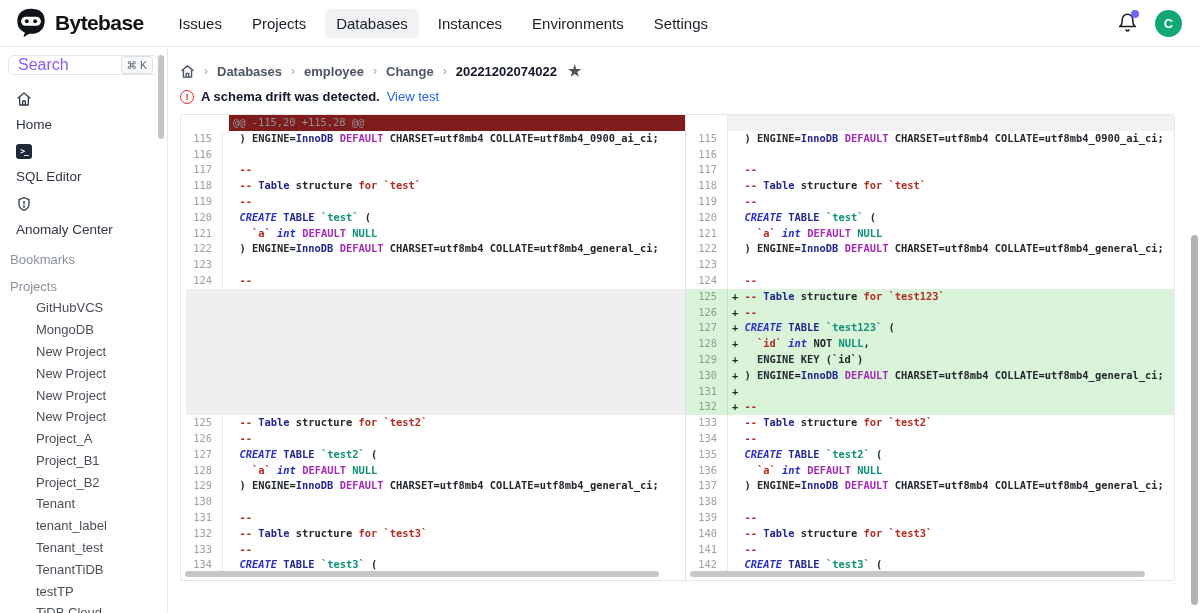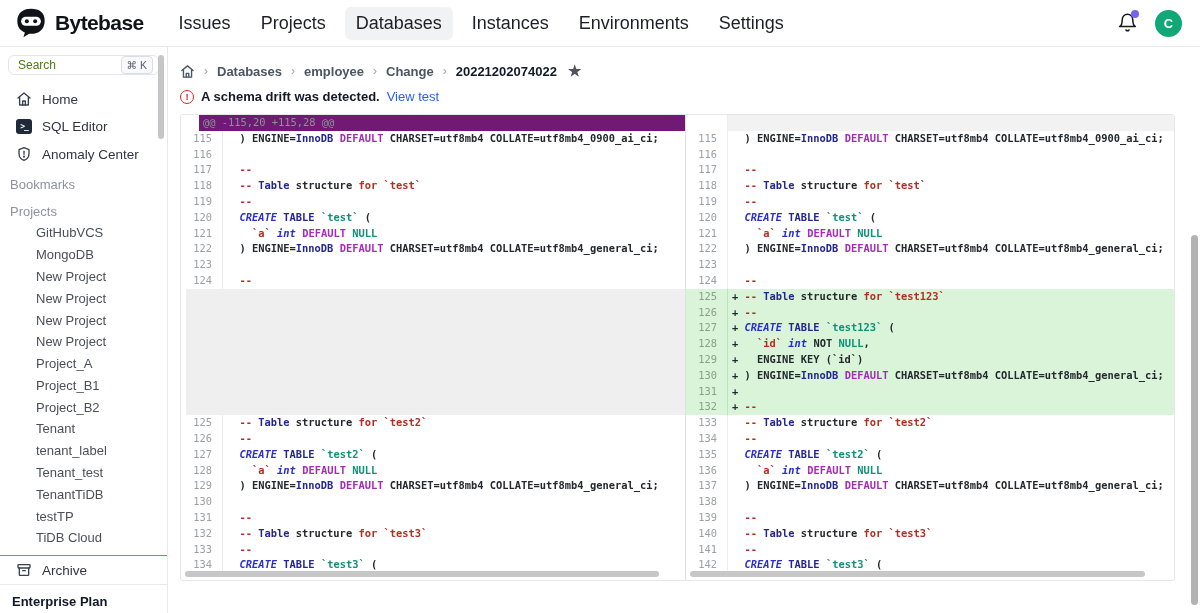--- a/index.html
+++ b/index.html
@@ -5,35 +5,35 @@
   * { box-sizing: border-box; }
   html,body { margin:0; padding:0; }
   body {
     width:1200px; height:613px; overflow:hidden; position:relative;
     font-family:"Liberation Sans", sans-serif; color:#1f2937; background:#fff;
   }
   
   .topbar { height:47px; border-bottom:1px solid #e7e9ec; display:flex; align-items:center; padding:0 18px 0 14px; }
   .brand { display:flex; align-items:center; gap:7px; cursor:pointer; }
   .brand-text { font-size:21px; font-weight:800; letter-spacing:-0.6px; color:#101418; }
-  .nav { display:flex; gap:8px; margin-left:24px; font-size:18px; color:#1b1f27; align-items:center; }
+  .nav { display:flex; gap:8px; margin-left:24px; font-size:15px; color:#1b1f27; align-items:center; }
   .nav-item { padding:6px 11px; border-radius:6px; cursor:pointer; white-space:nowrap; }
   .nav-item.active { background:#f1f2f4; }
   .top-right { margin-left:auto; display:flex; align-items:center; gap:16px; }
   .bell-wrap { position:relative; width:22px; height:22px; cursor:pointer; }
   .bell-dot { position:absolute; top:-2px; right:0px; width:8px; height:8px; border-radius:50%; background:#7166f0; }
   .avatar { width:27px; height:27px; border-radius:50%; background:#12a876; color:#fff; font-size:13px; font-weight:700;
             display:flex; align-items:center; justify-content:center; cursor:pointer; }
   
   .layout { display:flex; height:568px; }
   .sidebar { width:168px; border-right:1px solid #e7e9ec; position:relative; display:flex; flex-direction:column; padding-top:8px; flex:0 0 168px; }
   .search-box { margin:0 8px 10px 8px; height:27px; border:1px solid #e3e5e9; border-radius:6px; display:flex; align-items:center; padding:0 5px 0 9px; cursor:text; background:#fff; }
-  .search-ph { color:#4d7c0f; font-size:12px; flex:1; }
+  .search-ph { color:#8b5cf6; font-size:16px; flex:1; }
   .kbd { font-size:10.5px; color:#596070; border:1px solid #dbdee3; background:#f8f9fa; border-radius:4px; padding:2px 5px; white-space:nowrap; }
-  .snav-item { display:flex; align-items:flex-end; gap:10px; padding:6px 10px 6px 16px; font-size:13.5px; color:#2f3640; cursor:pointer; }
+  .snav-item { display:flex; align-items:flex-start; gap:10px; padding:6px 10px 6px 16px; font-size:13.5px; color:#2f3640; cursor:pointer;flex-direction:column; }
   .section-label { padding:9px 10px 3px 10px; font-size:13px; color:#8d939d; }
   .proj-item { padding:3.4px 10px 3.4px 36px; font-size:13px; color:#4a5058; cursor:pointer; white-space:nowrap; }
   .archive-block { border-top:1px solid #22c55e; margin-top:6px; }
   .plan { border-top:1px solid #e7e9ec; font-weight:700; font-size:13px; color:#111827; padding:9px 12px 10px 12px; margin-top:auto; }
   .vside { position:absolute; right:3px; top:8px; width:6px; height:84px; background:#c6c6ca; border-radius:3px; }
   .term-icon { width:16px; height:15px; background:#1f2937; border-radius:3px; color:#fff; font-size:8px; font-weight:700;
                display:flex; align-items:center; justify-content:center; font-family:"DejaVu Sans Mono",monospace; letter-spacing:-1px; }
   
   .main { flex:1; position:relative; padding:15px 0 0 12px; }
   .breadcrumb { display:flex; align-items:center; gap:9px; font-size:13px; color:#4b5563; font-weight:600; }
@@ -53,21 +53,21 @@
   .diff { margin-top:10px; width:995px; height:467px; border:1px solid #e5e7eb; border-radius:3px; display:flex; position:relative; overflow:hidden; background:#fff; }
   .pane { position:relative; overflow:hidden; }
   .pane.left { width:504px; flex:0 0 504px; }
   .pane.right { flex:1; border-left:1px solid #e0e0e0; }
   .row { display:flex; height:15.8px; font-family:"DejaVu Sans Mono",monospace; font-size:10.4px; }
   .gutter { flex:0 0 42px; width:42px; text-align:right; padding-right:10px; color:#9ba1a7; border-right:1px solid #ececec; line-height:15.8px; font-weight:400; }
   .codecell { flex:1; white-space:pre; padding-left:4px; line-height:15.8px; overflow:hidden; font-weight:700; }
   .row.green { background:#d9f4d9; }
   .row.green .gutter { border-right-color:#b9e4b9; color:#87a287; }
   .hunk-pad { flex:0 0 18px; background:#fff; }
-  .hunk-body { flex:1; background:#701a75; color:#8c9298; white-space:pre; padding-left:4px; line-height:15.8px; font-weight:400; }
+  .hunk-body { flex:1; background:#7f1d1d; color:#8c9298; white-space:pre; padding-left:4px; line-height:15.8px; font-weight:400;margin-left:30px; }
   .filler-code { background:#f2f2f2; }
   .spacer { height:126.4px; margin-left:5px; background:#efefef; }
   .p { color:#24292e; } .r { color:#b32d23; } .b { color:#2b2fc7;font-style:italic; }
   .n { color:#23268f; } .m { color:#a62ab8; } .t { color:#0f9178; }
   .hthumb { position:absolute; bottom:3px; height:6px; border-radius:3px; background:#c7c7c7; cursor:pointer; }
   .hthumb.l { left:4px; width:474px; }
   .hthumb.r { left:509px; width:455px; }
   .vpage { position:absolute; right:2px; top:235px; width:7px; height:370px; background:#b3b3b3; border-radius:4px; cursor:pointer; }
   svg.ic { display:block; }
 </style>

